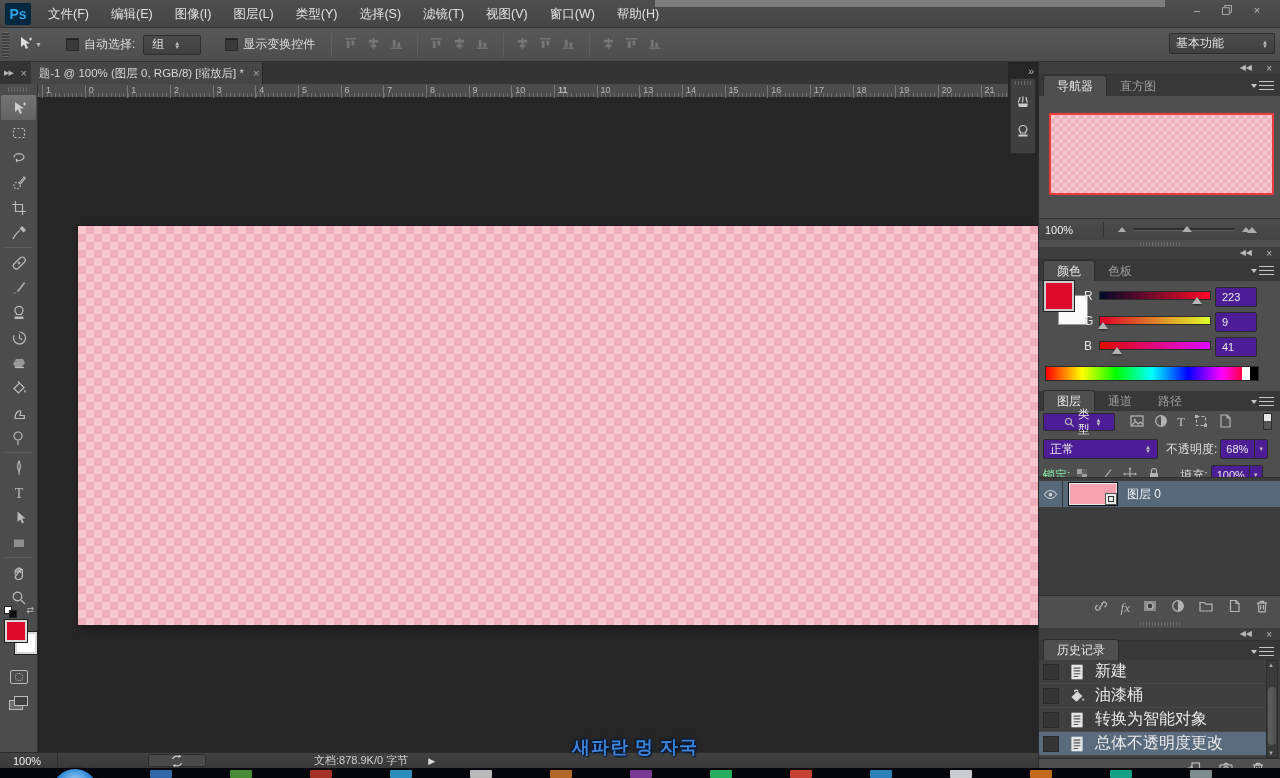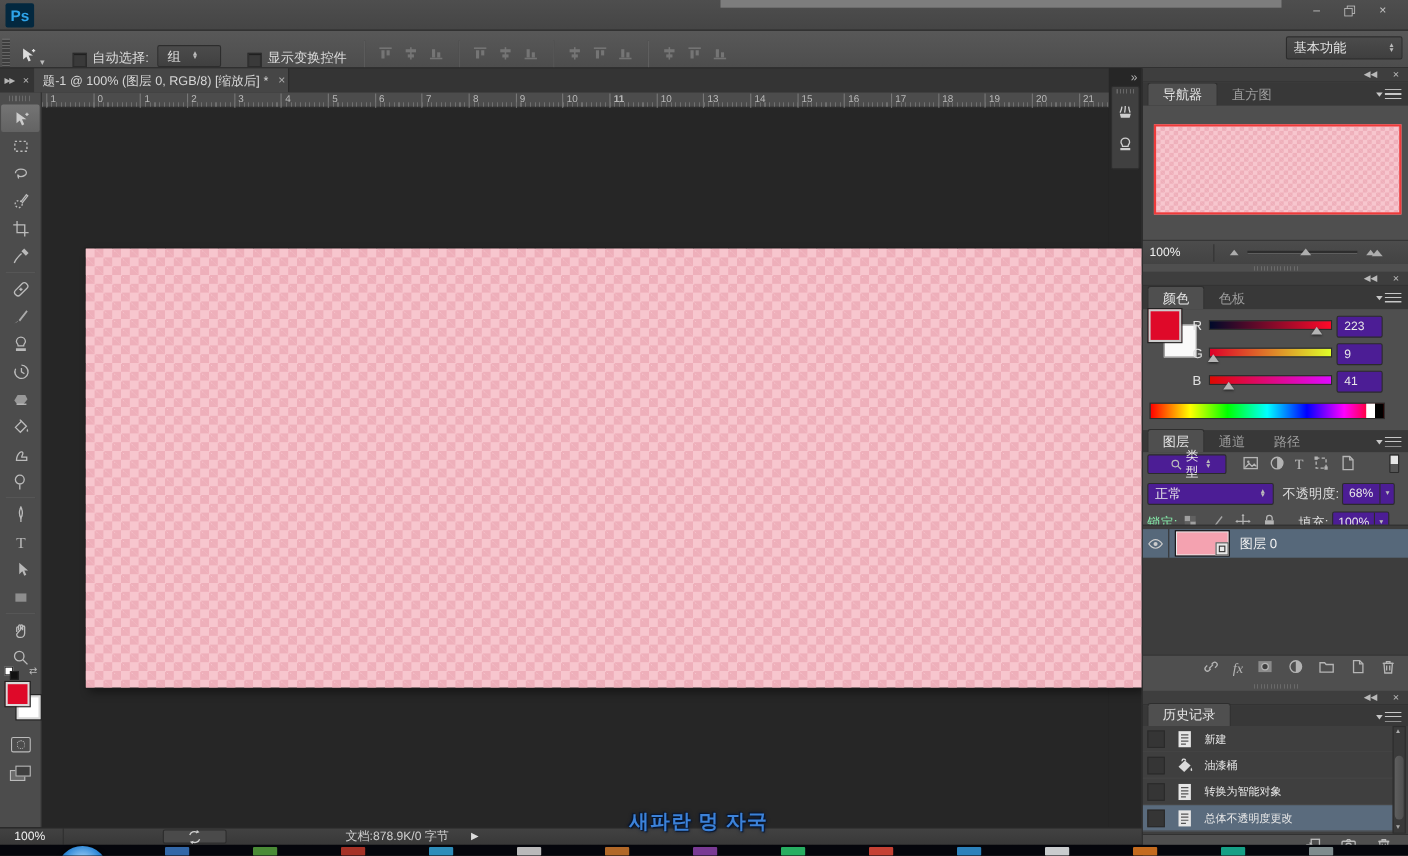--- a/index.html
+++ b/index.html
@@ -11,21 +11,21 @@
 
   
   .menubar{left:0;top:0;width:1280px;height:28px;background:linear-gradient(#4e4e4e,#454545);border-bottom:1px solid #333;display:flex;align-items:center;z-index:4}
   .ps-logo{width:26px;height:22px;margin:0 6px 0 5px;background:#03283f;color:#2ea3e8;font-weight:bold;font-size:14px;text-align:center;line-height:22px;border-radius:2px}
   .menu-item{padding:0 11px;line-height:28px;color:#e2e2e2;font-size:12.5px;cursor:default}
   .title-strip{left:655px;top:0;width:510px;height:7px;background:#7d7d7d;z-index:5}
   .win-controls{right:8px;top:2px;display:flex;z-index:6}
   .win-btn{width:30px;height:16px;display:flex;align-items:center;justify-content:center;color:#c0c0c0;font-size:11px}
 
   
-  .optionsbar{left:0;top:28px;width:1280px;height:34px;background:linear-gradient(#585858,#4d4d4d);border-bottom:1px solid #313131;display:flex;align-items:flex-end;z-index:3}
+  .optionsbar{left:0;top:28px;width:1280px;height:34px;background:linear-gradient(#585858,#4d4d4d);border-bottom:1px solid #313131;display:flex;align-items:center;z-index:3}
   .grip-v{width:7px;height:26px;margin-left:2px;background:repeating-linear-gradient(#666 0 1px,#3e3e3e 1px 3px)}
   .checkbox{width:13px;height:13px;background:#3a3a3a;border:1px solid #2b2b2b;box-shadow:inset 0 1px 1px rgba(0,0,0,.5)}
   .opt-label{margin:0 8px 0 5px;color:#dcdcdc;font-size:12px}
   .dropdown{height:20px;background:linear-gradient(#4b4b4b,#404040);border:1px solid #2d2d2d;border-radius:2px;display:flex;align-items:center;padding:0 4px 0 8px;color:#e0e0e0}
   .updown{display:inline-flex;flex-direction:column;align-items:center;margin-left:10px;line-height:4px;font-size:6px;color:#bbb}
   .sep-v{width:1px;height:24px;background:#3a3a3a;border-right:1px solid #5f5f5f;margin:0 8px}
   .align-ico{width:17px;height:17px;margin:0 3px;opacity:.5}
   .workspace-btn{position:absolute;right:5px;top:5px;width:106px;height:21px;background:linear-gradient(#4b4b4b,#3f3f3f);border:1px solid #2c2c2c;border-radius:2px;display:flex;align-items:center;padding:0 6px;color:#e2e2e2;justify-content:space-between}
 
   
@@ -111,37 +111,49 @@
   .layer-thumb{width:48px;height:22px;background:#f4a2b0;border:1px solid #e8e8e8;outline:1px solid #111;margin-left:6px;position:relative}
   .so-badge{position:absolute;right:-1px;bottom:-1px;width:12px;height:12px;background:#e8e8e8;border:1px solid #555;display:flex;align-items:center;justify-content:center}
   .so-badge i{width:6px;height:6px;border:1px solid #333;display:block}
   .lbottom{position:absolute;width:100%;height:24px;background:#4f4f4f;border-top:1px solid #2e2e2e;display:flex;align-items:center;justify-content:flex-end;padding-right:10px}
   .lbottom .bico{margin-left:12px;opacity:.8}
 
   .hrow{position:absolute;left:0;width:228px;height:24px;display:flex;align-items:center;background:#3f3f3f;border-bottom:1px solid #474747}
   .hrow.selected{background:#5a6b7d}
   .hwell{width:16px;height:16px;margin-left:4px;background:#353535;border:1px solid #2a2a2a}
   .hico{margin-left:9px;display:flex}
-  .hlabel{margin-left:9px;font-size:10px;color:#e8e8e8}
+  .hlabel{margin-left:9px;font-size:16px;color:#e8e8e8}
   .hscroll{position:absolute;right:2px;width:12px;background:#3a3a3a;border:1px solid #2d2d2d}
   .hthumb{position:absolute;left:1px;width:8px;background:linear-gradient(90deg,#5e5e5e,#505050);border-radius:4px}
   .hbottom{position:absolute;width:100%;height:22px;background:#4f4f4f;border-top:1px solid #2e2e2e;display:flex;align-items:center;justify-content:flex-end;padding-right:14px}
   .hbottom .bico{margin-left:16px;opacity:.85}
 
   .taskbar{left:0;top:768px;width:1280px;height:10px;background:#05060c;z-index:9}
   .start-orb{position:absolute;left:52px;top:1px;width:46px;height:46px;border-radius:50%;background:radial-gradient(circle at 50% 35%,#bfe3ff 0%,#2f89d8 45%,#0c4f8f 75%);box-shadow:0 0 4px #000}
   .tb-ico{position:absolute;top:2px;width:22px;height:8px;border-radius:1px;opacity:.85}
 </style>
 </head>
 <body>
 
 <div class="app">
 
   <div class="abs menubar">
     <div class="ps-logo">Ps</div>
+    <div class="flex" id="menu-items">
+        <span class="menu-item">文件(F)</span>
+        <span class="menu-item">编辑(E)</span>
+        <span class="menu-item">图像(I)</span>
+        <span class="menu-item">图层(L)</span>
+        <span class="menu-item">类型(Y)</span>
+        <span class="menu-item">选择(S)</span>
+        <span class="menu-item">滤镜(T)</span>
+        <span class="menu-item">视图(V)</span>
+        <span class="menu-item">窗口(W)</span>
+        <span class="menu-item">帮助(H)</span>
+      </div>
   </div>
   <div class="abs title-strip"></div>
   <div class="abs win-controls">
     <div class="win-btn">–</div>
     <div class="win-btn">
         <svg width="12" height="12" viewBox="0 0 16 16">
           <rect x="5" y="2" width="9" height="9" fill="none" stroke="#c0c0c0"></rect>
           <rect x="2" y="5" width="9" height="9" fill="#4a4a4a" stroke="#c0c0c0"></rect>
         </svg>
       </div>

